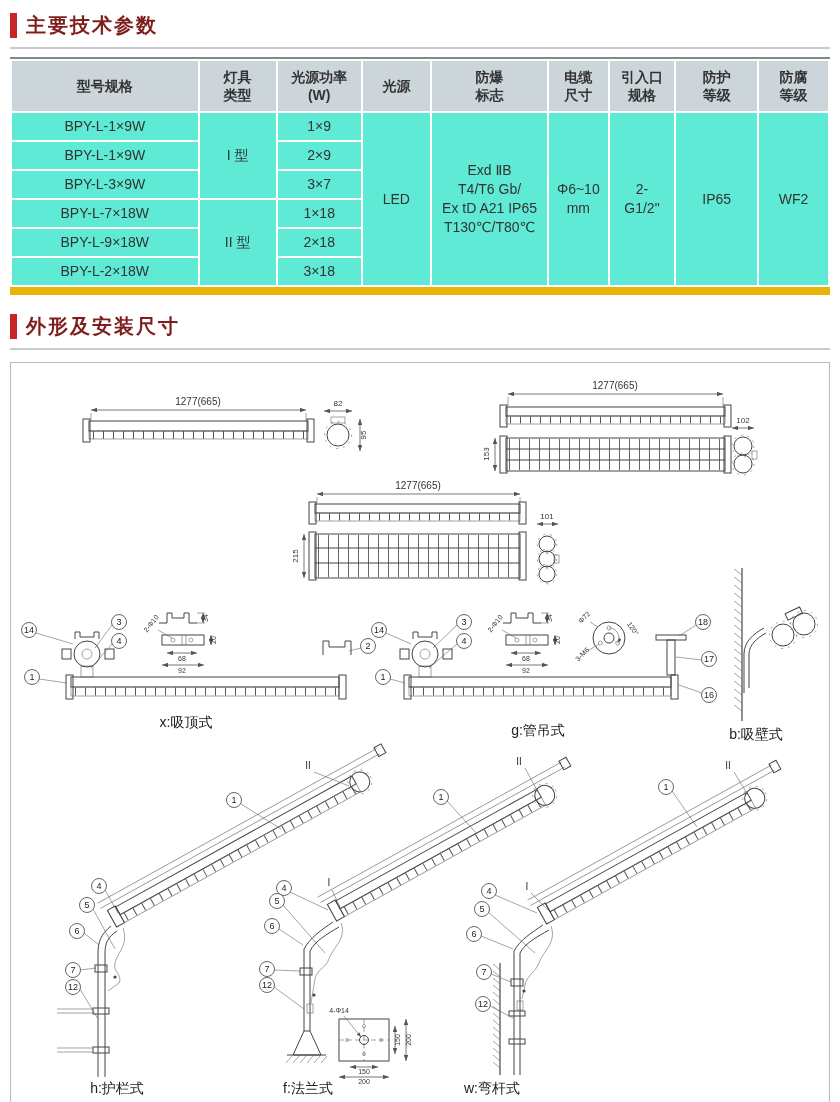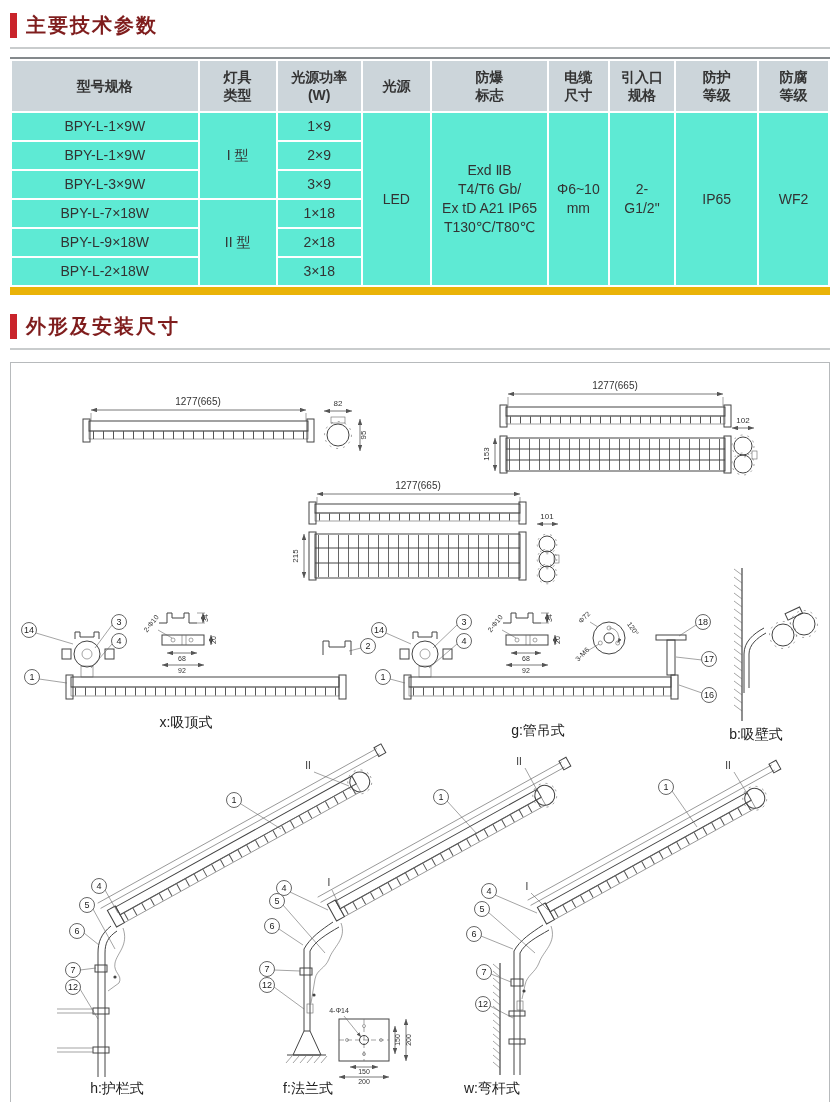--- a/index.html
+++ b/index.html
@@ -88,21 +88,21 @@
 G1/2"</td>
         <td rowspan="6">IP65</td>
         <td rowspan="6">WF2</td>
       </tr>
       <tr>
         <td>BPY-L-1×9W</td>
         <td>2×9</td>
       </tr>
       <tr>
         <td>BPY-L-3×9W</td>
-        <td>3×9</td>
+        <td>3×7</td>
       </tr>
       <tr>
         <td>BPY-L-7×18W</td>
         <td rowspan="3">II 型</td>
         <td>1×18</td>
       </tr>
       <tr>
         <td>BPY-L-9×18W</td>
         <td>2×18</td>
       </tr>

